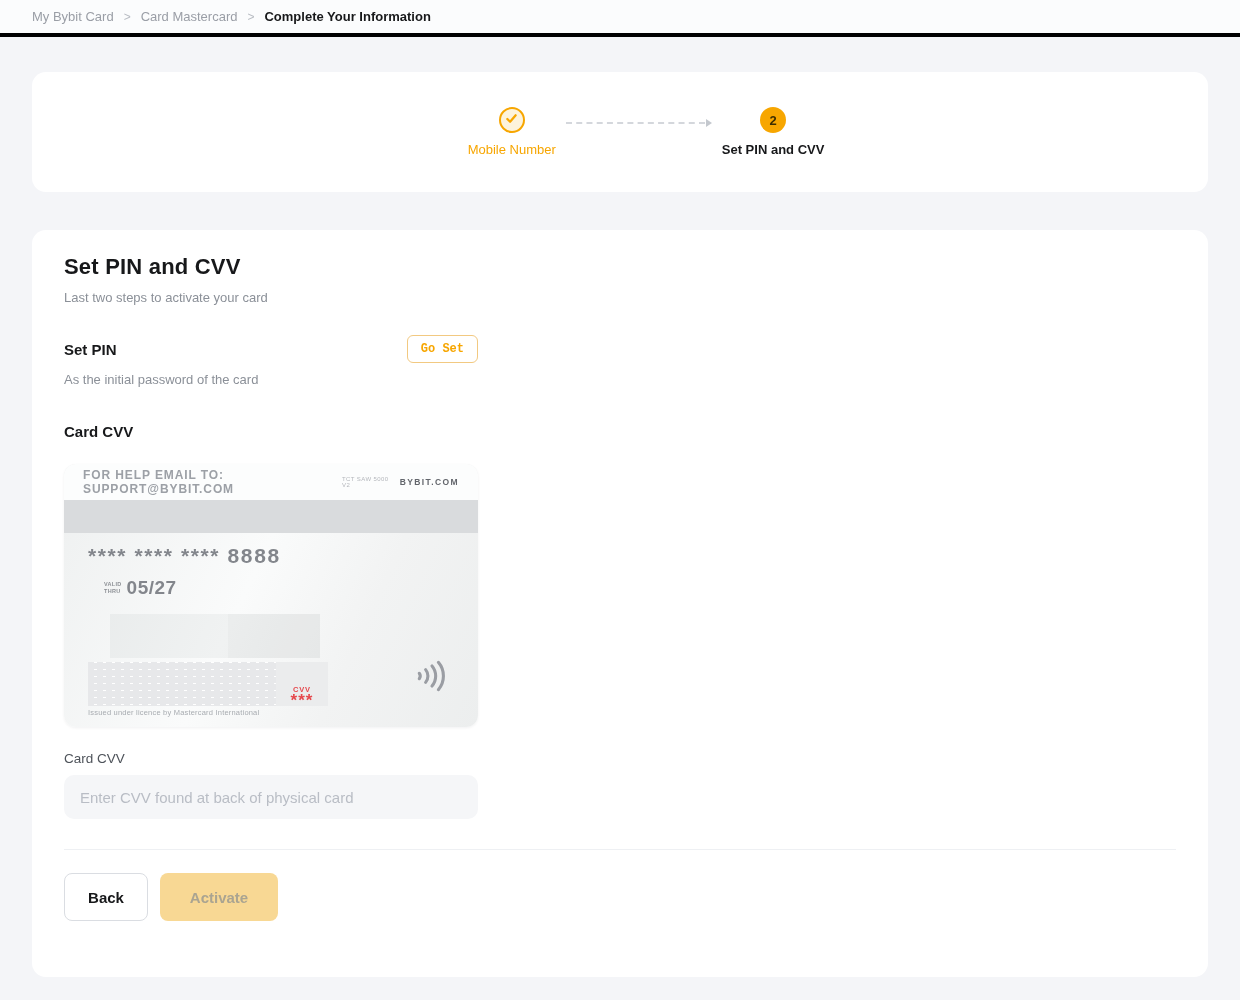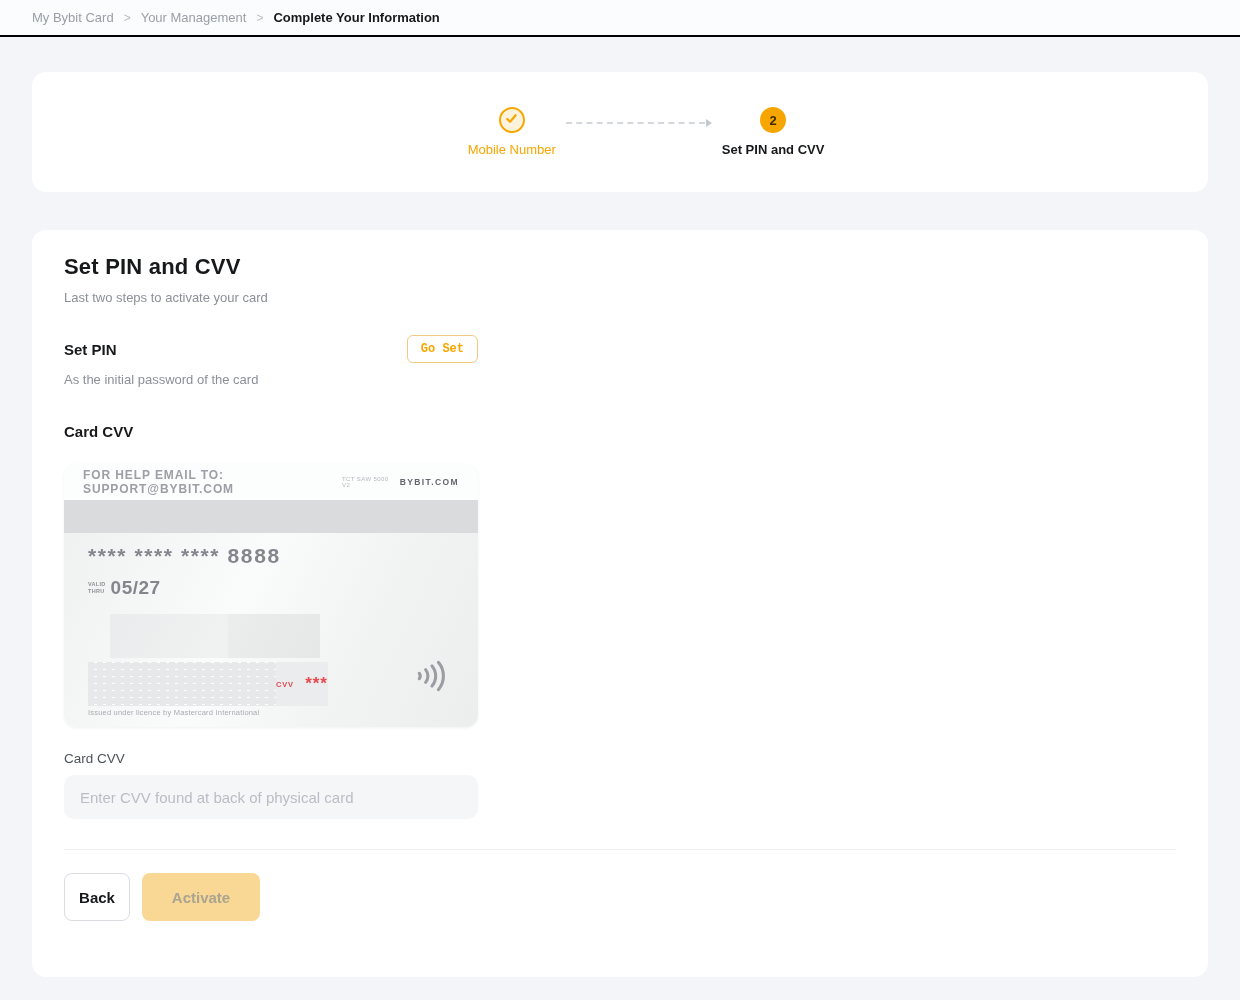--- a/index.html
+++ b/index.html
@@ -7,21 +7,21 @@
   body {
     font-family: "Liberation Sans", sans-serif;
     background:#f4f5f8;
     color:#17181a;
     position:relative;
   }
 
   
   .topbar {
     height:37px; background:#fbfcfd;
-    border-bottom:2px solid #000000;
+    border-bottom:4px solid #000000;
     display:flex; align-items:center;
     padding:0 32px;
   }
   .breadcrumb { display:flex; align-items:center; gap:10px; font-size:13px; color:#9a9ea6; }
   .breadcrumb .sep { color:#b8bcc3; font-size:12px; }
   .breadcrumb .crumb { cursor:pointer; }
   .breadcrumb .current { color:#17181a; font-weight:700; }
 
   
   .panel {
@@ -97,71 +97,71 @@
   .cp-help { font-size:12px; font-weight:700; letter-spacing:.9px; color:#9ca0a6; }
   .cp-serial { font-size:6px; color:#b4b7bc; letter-spacing:.4px; }
   .cp-brand { font-size:8.5px; font-weight:700; letter-spacing:1.4px; color:#63666c; margin-left:auto; }
   .cp-magstripe {
     position:absolute; top:36px; left:0; right:0; height:33px; background:#d9dbdd;
   }
   .cp-number {
     position:absolute; top:80px; left:24px;
     font-size:21px; font-weight:700; letter-spacing:1.6px; color:#83868c;
   }
-  .cp-valid { position:absolute; top:113px; left:24px; display:flex; align-items:center; gap:5px; }
+  .cp-valid { position:absolute; top:113px; left:40px; display:flex; align-items:center; gap:5px; }
   .cp-valid-label { font-size:5.5px; font-weight:700; color:#8d9095; line-height:1.25; letter-spacing:.3px; }
   .cp-expiry { font-size:19px; font-weight:700; color:#83868c; letter-spacing:.5px; }
   .cp-ghost1 { position:absolute; top:150px; left:46px; width:118px; height:44px; background:rgba(120,125,132,.07); }
   .cp-ghost2 { position:absolute; top:150px; left:164px; width:92px; height:44px; background:rgba(120,125,132,.11); }
   .cp-sigstrip {
     position:absolute; top:198px; left:24px; width:240px; height:44px;
     display:flex; background:#e7e8ea;
     background-image:radial-gradient(#ffffff 1.1px, transparent 1.2px);
     background-size:9px 7px; background-position:3px 4px;
   }
   .cp-cvvbox {
     margin-left:auto; width:52px; background:#ebeced;
-    display:flex; flex-direction:row; align-items:center; justify-content:space-between; gap:2px;
+    display:flex; flex-direction:column; align-items:center; justify-content:flex-end; gap:2px;
   }
   .cp-cvv-label { font-size:7.5px; font-weight:700; color:#e5484d; letter-spacing:.8px; }
   .cp-cvv-stars { font-size:17px; font-weight:700; color:#e5484d; line-height:.6; letter-spacing:1px; }
   .cp-contactless { position:absolute; right:26px; top:192px; }
   .cp-issuer { position:absolute; left:24px; bottom:10px; font-size:7.5px; color:#a8acb1; letter-spacing:.2px; }
 
   
   .field-label { margin-top:24px; font-size:13.5px; color:#4e535a; }
   .cvv-input {
     margin-top:9px; width:414px; height:44px;
     background:#f5f6f8; border:none; border-radius:10px;
     padding:0 16px; font-family:inherit; font-size:15px; color:#17181a; outline:none;
   }
   .cvv-input::placeholder { color:#b9bdc5; }
 
   
   .divider { margin-top:30px; border-top:1px solid #eef0f3; }
   .actions { margin-top:23px; display:flex; gap:12px; }
   .back-btn {
-    width:66px; height:48px; background:#fff;
+    width:84px; height:48px; background:#fff;
     border:1px solid #dadde2; border-radius:8px;
     font-family:inherit; font-size:15px; font-weight:700; color:#17181a; cursor:pointer;text-align:center;
   }
   .activate-btn {
     width:118px; height:48px; background:#f8d894;
     border:none; border-radius:8px;
     font-family:inherit; font-size:15px; font-weight:700; color:#aaa491; cursor:not-allowed;
   }
 </style>
 </head>
 <body>
 
 <div class="topbar">
   <div class="breadcrumb">
     <span class="crumb">My Bybit Card</span>
     <span class="sep">&gt;</span>
-    <span class="crumb">Your Management</span>
+    <span class="crumb">Card Mastercard</span>
     <span class="sep">&gt;</span>
     <span class="current">Complete Your Information</span>
   </div>
 </div>
 
 <div class="panel stepper-panel">
   <div class="stepper">
 
     <div class="step step-done">
       <div class="step-circle">

